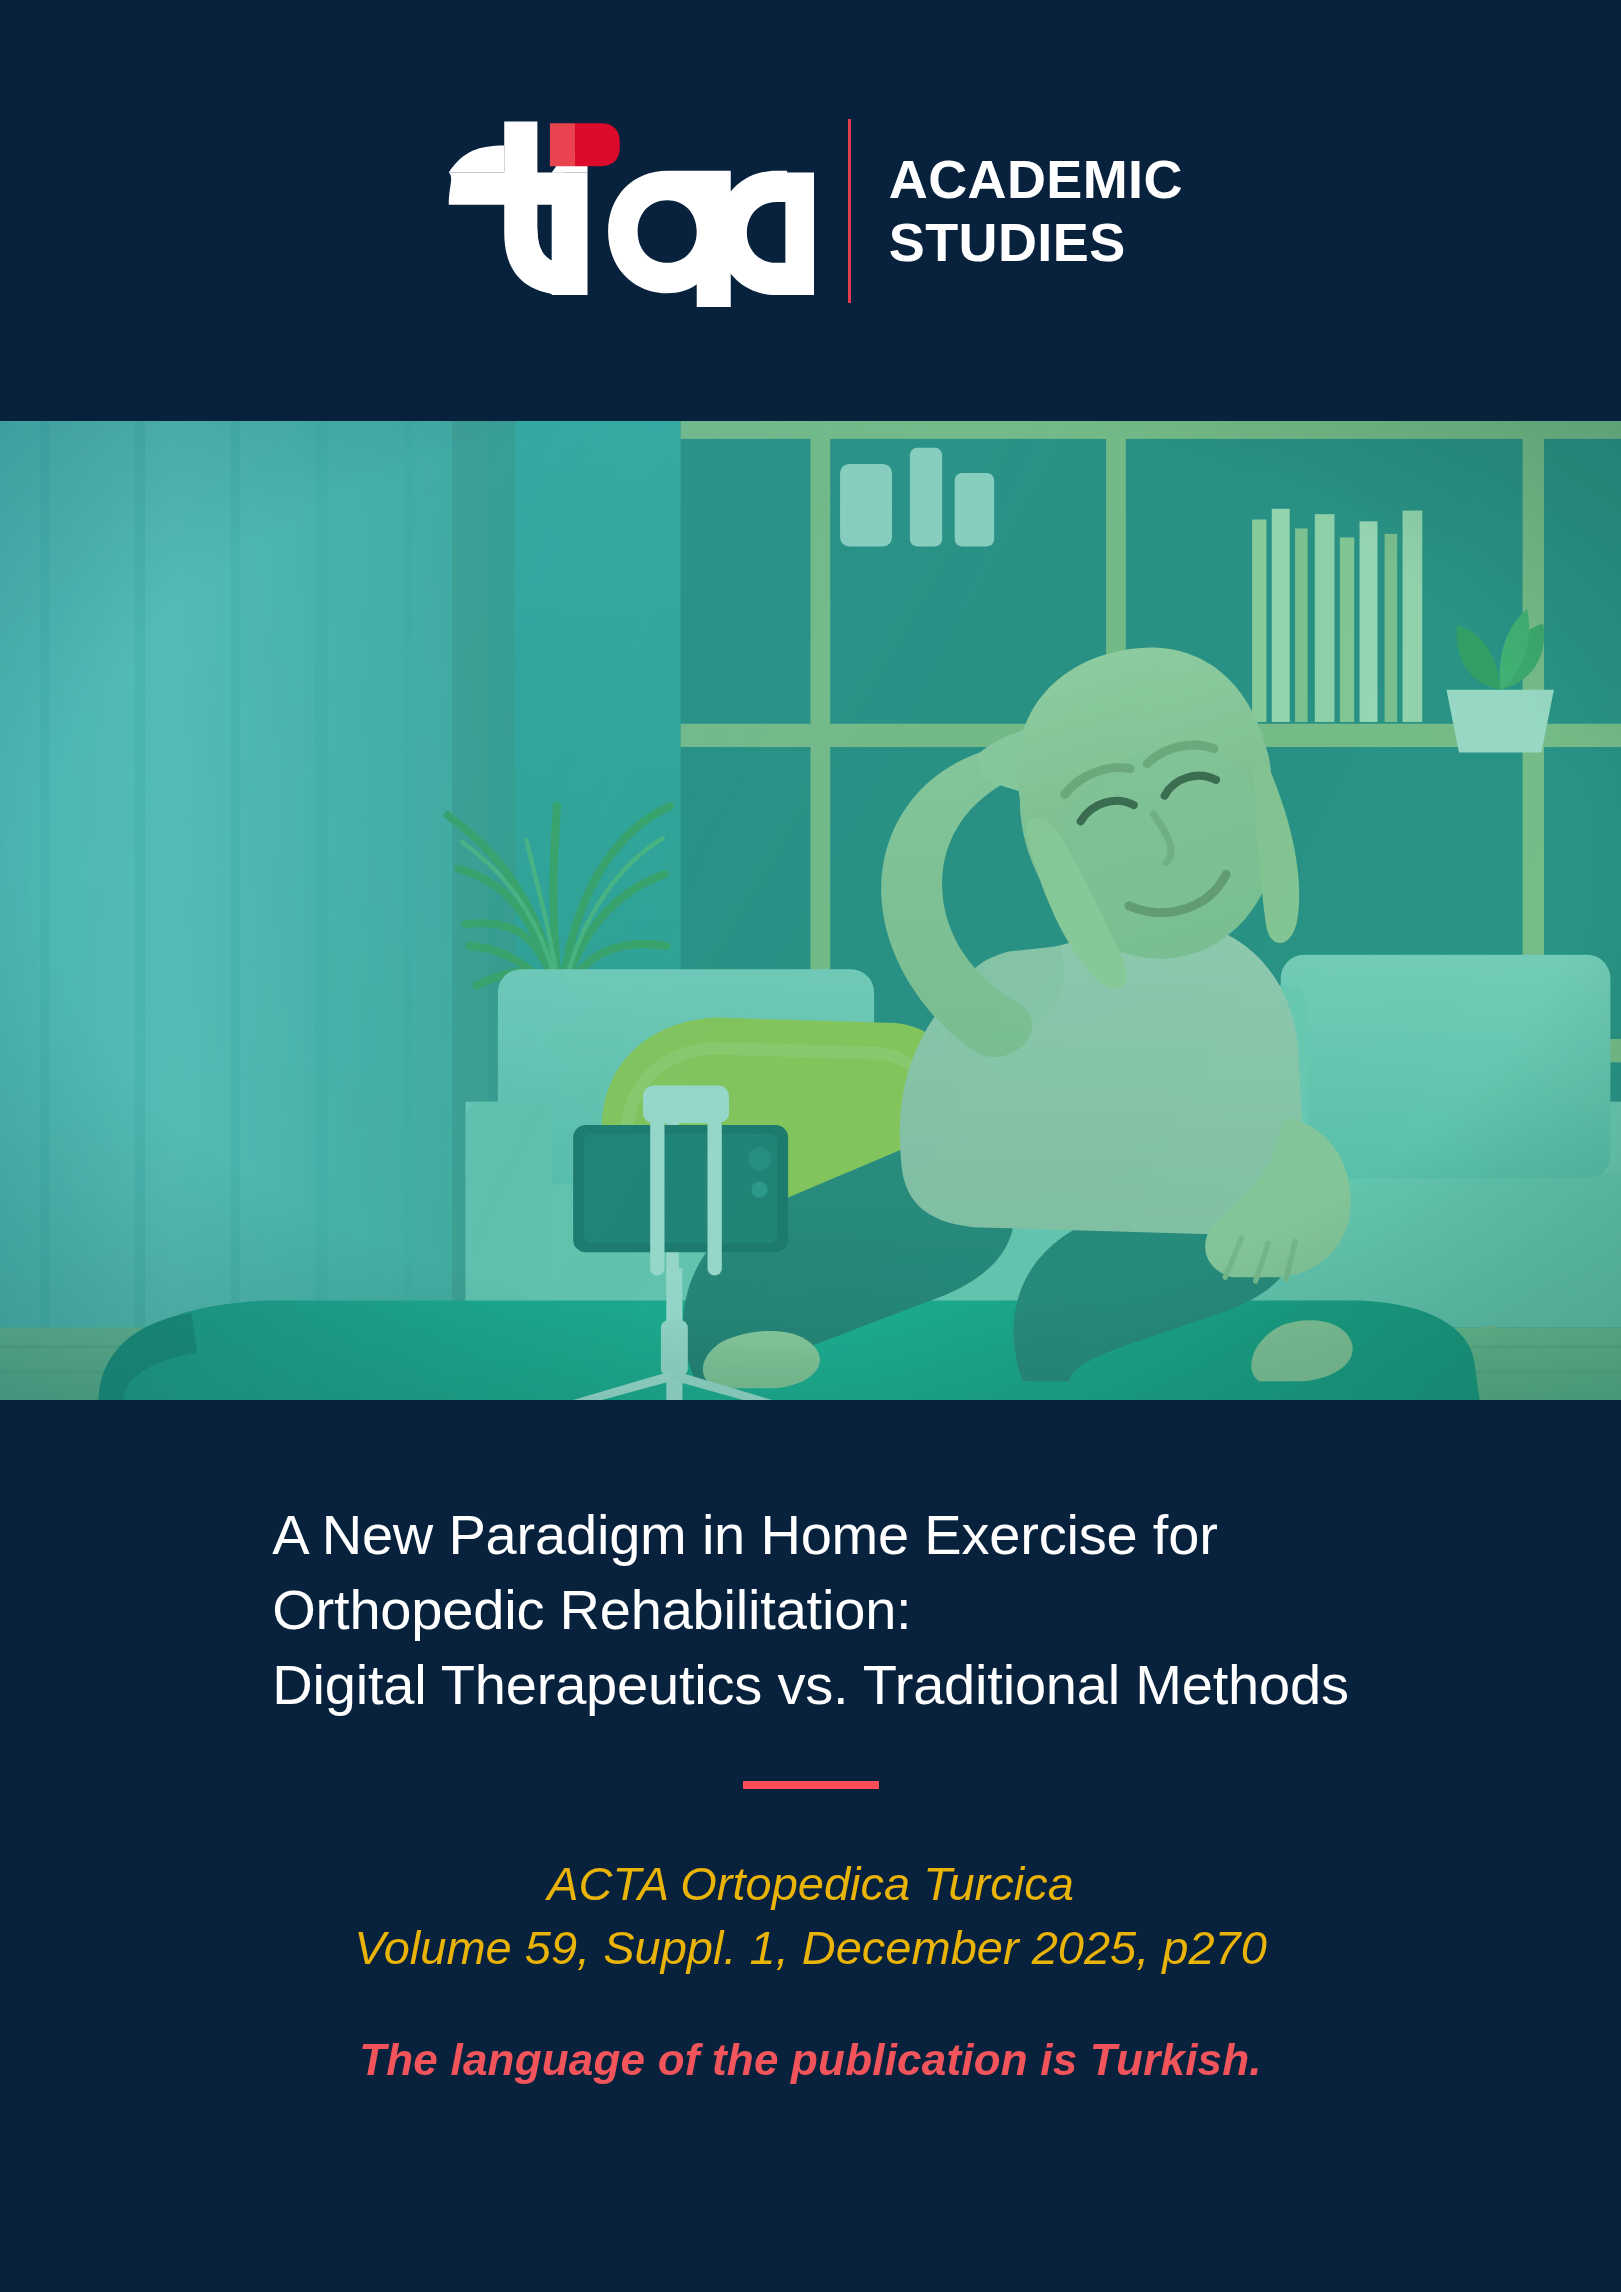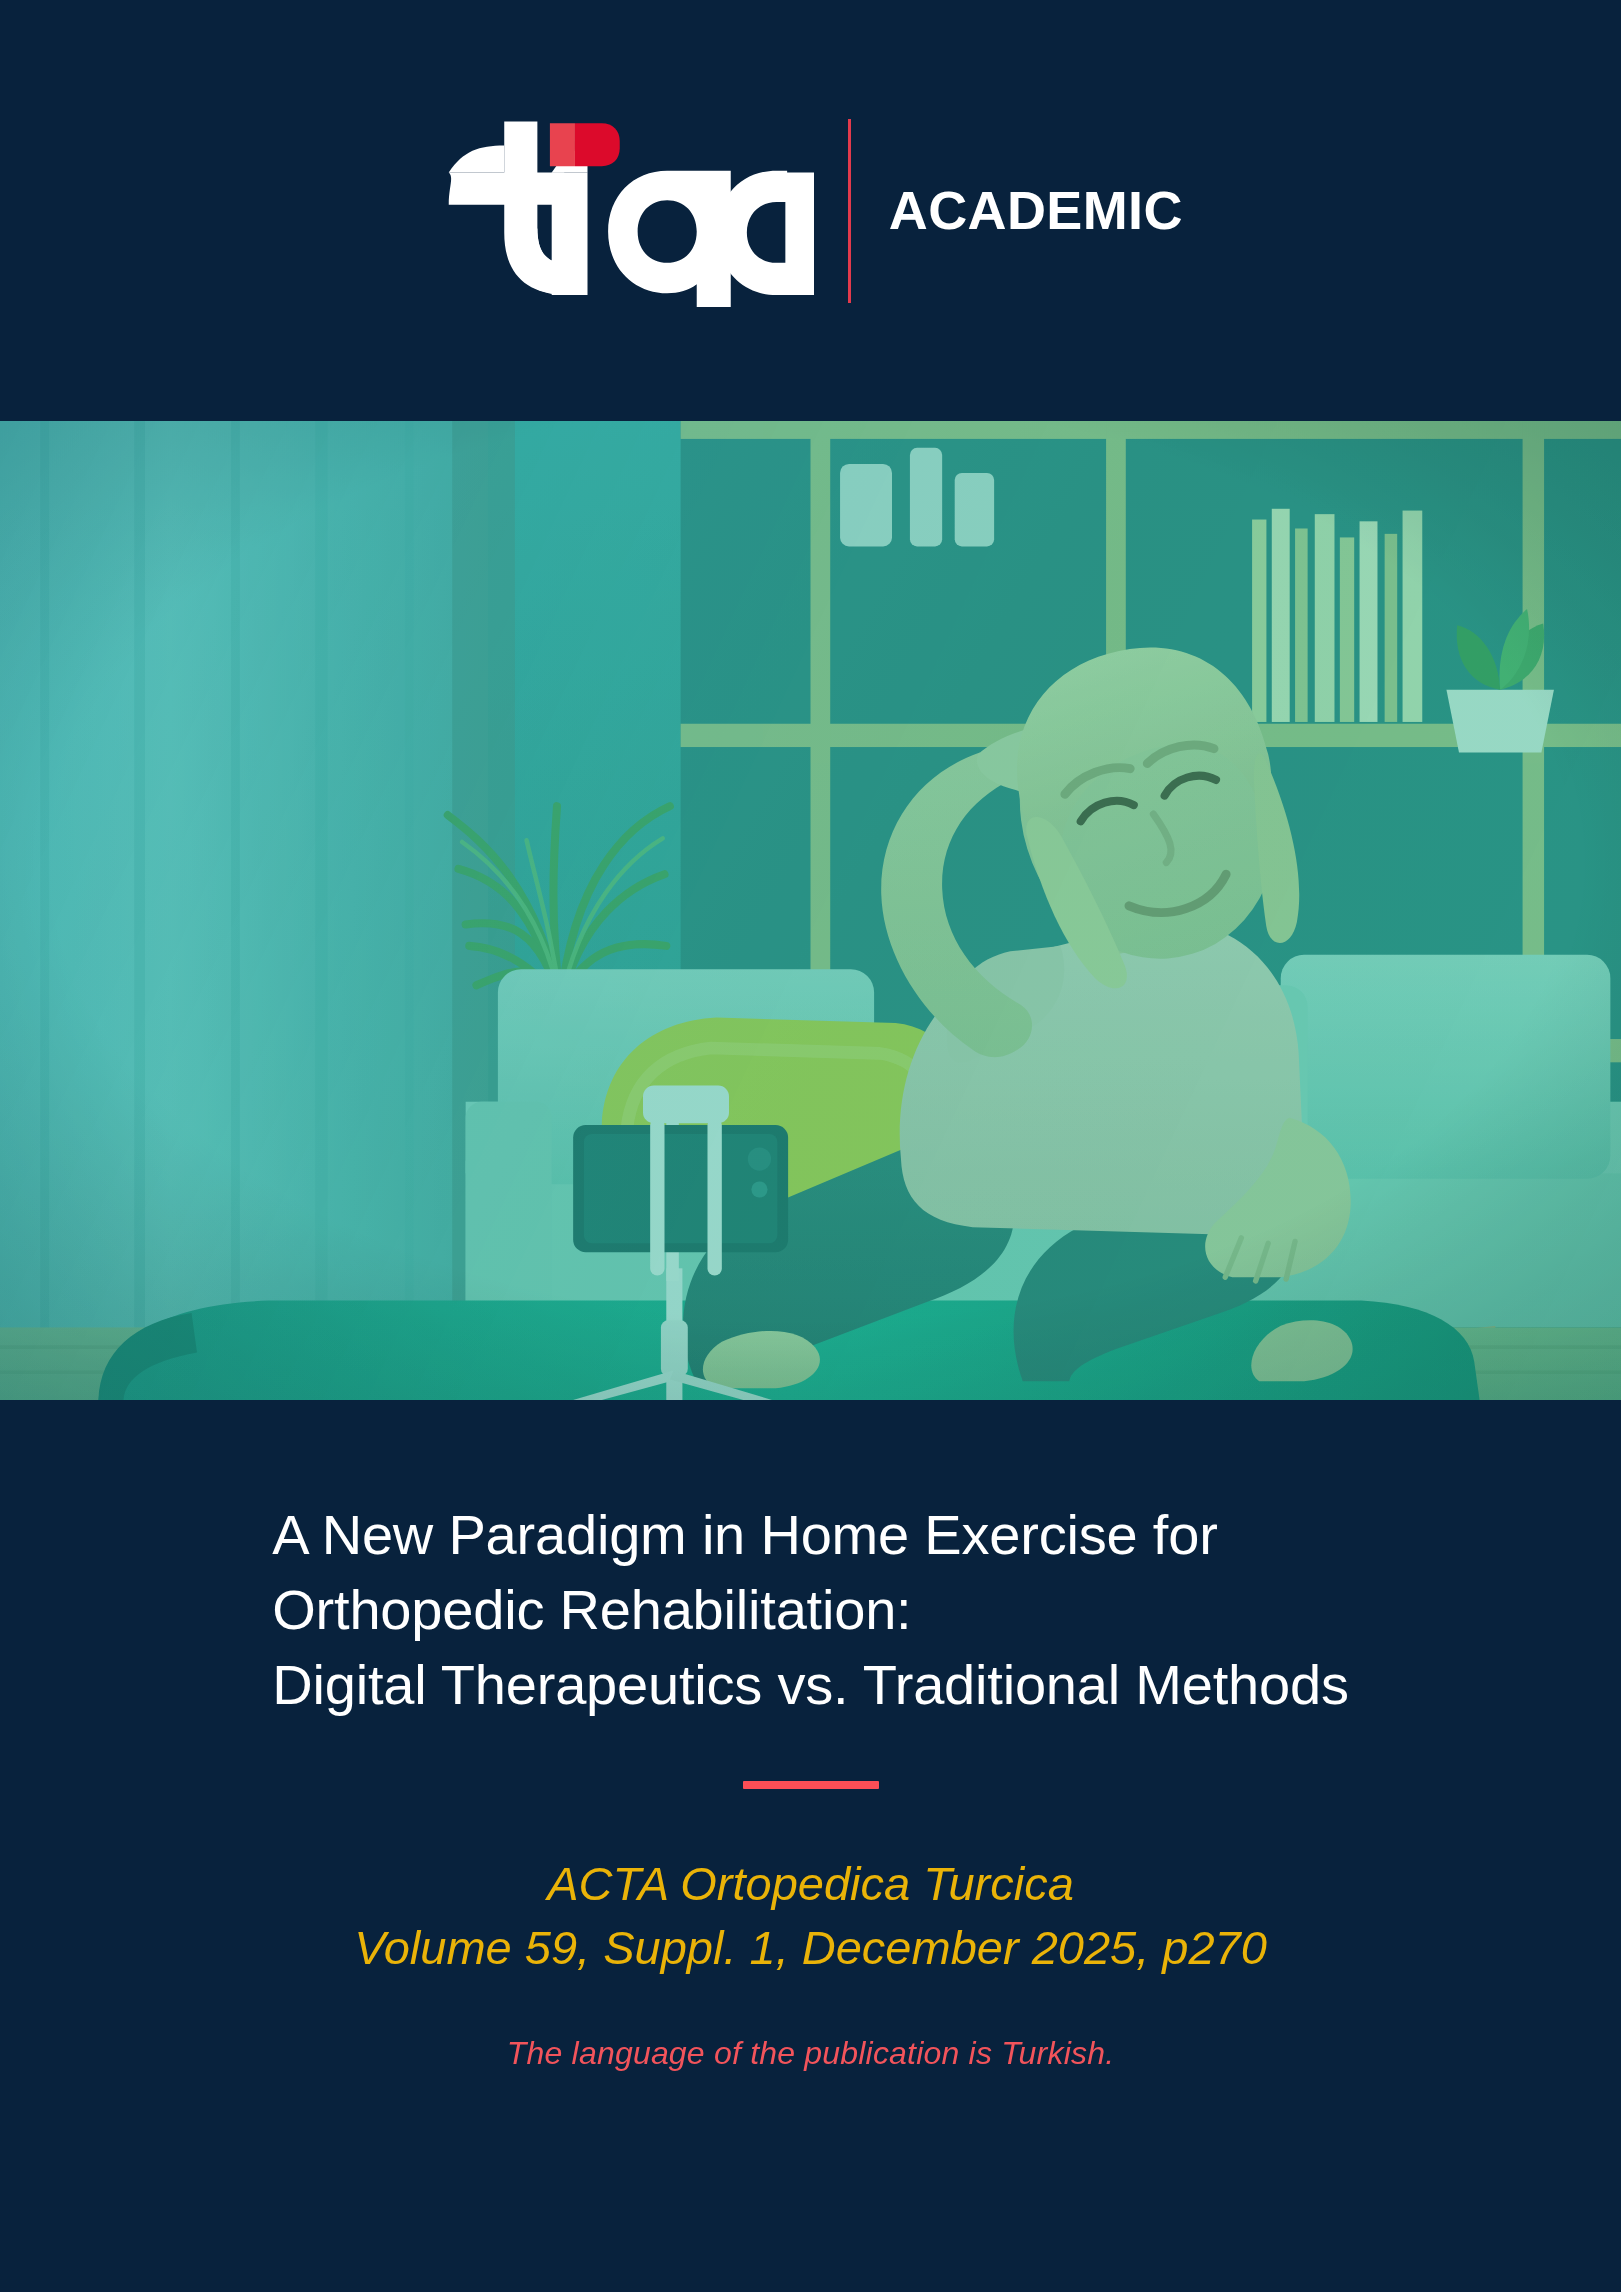--- a/index.html
+++ b/index.html
@@ -105,22 +105,22 @@
     font-size:47px;
     font-weight:400;
     line-height:1.35;
     text-align:center;
   }
   .journal .jline { display:block; white-space:nowrap; }
   .lang-note {
     margin-top:56px;
     color:#F2545B;
     font-style:italic;
-    font-size:32px;
-    font-weight:400;
+    font-size:44px;
+    font-weight:700;
     text-align:center;
     letter-spacing:0.2px;
   }
 </style>
 </head>
 <body>
 
 <div class="page">
 
   <header class="header">
@@ -146,20 +146,21 @@
 
         <path fill="#FFFFFF" d="M388 65 h37 v137 h-37 z"></path>
         <path fill="#FFFFFF" d="M378 63 c-38,0 -66,28 -66,69 c0,41 28,70 66,70 l12,0 l0,-36 l-12,0
                                  c-19,0 -33,-14 -33,-34 c0,-20 14,-34 33,-34 l12,0 l0,-35 z"></path>
       </svg>
 
       <span class="logo-rule"></span>
 
       <div class="logo-words">
         <span>ACADEMIC</span>
+        <span>STUDIES</span>
       </div>
     </div>
   </header>
 
   <section class="hero">
     <svg viewBox="0 0 1810 1093" preserveAspectRatio="xMidYMid slice" aria-hidden="true">
       <defs>
         <linearGradient id="wallG" x1="0" y1="0" x2="0" y2="1">
           <stop offset="0%" stop-color="#3FB3AC"></stop>
           <stop offset="60%" stop-color="#38A79F"></stop>

